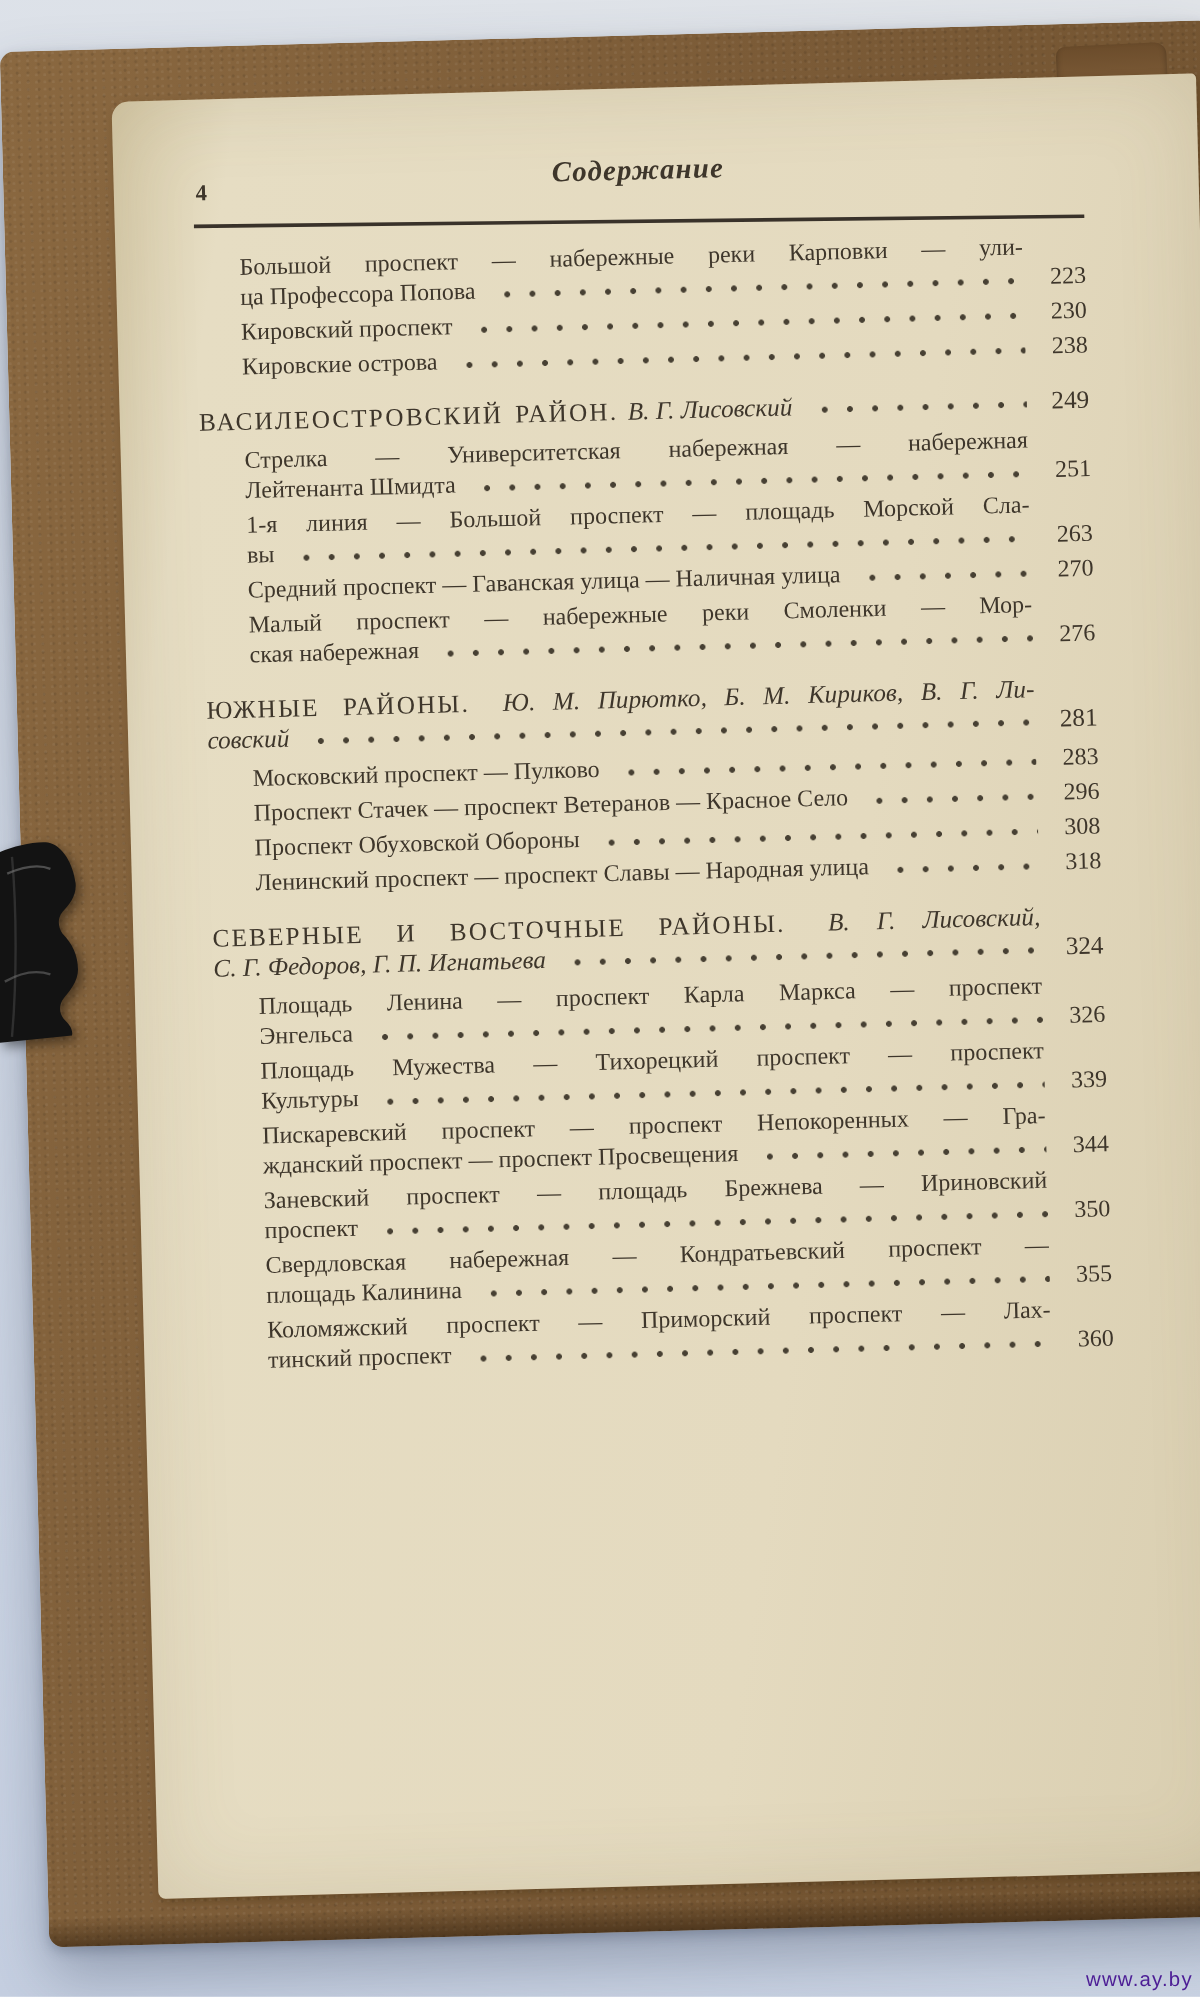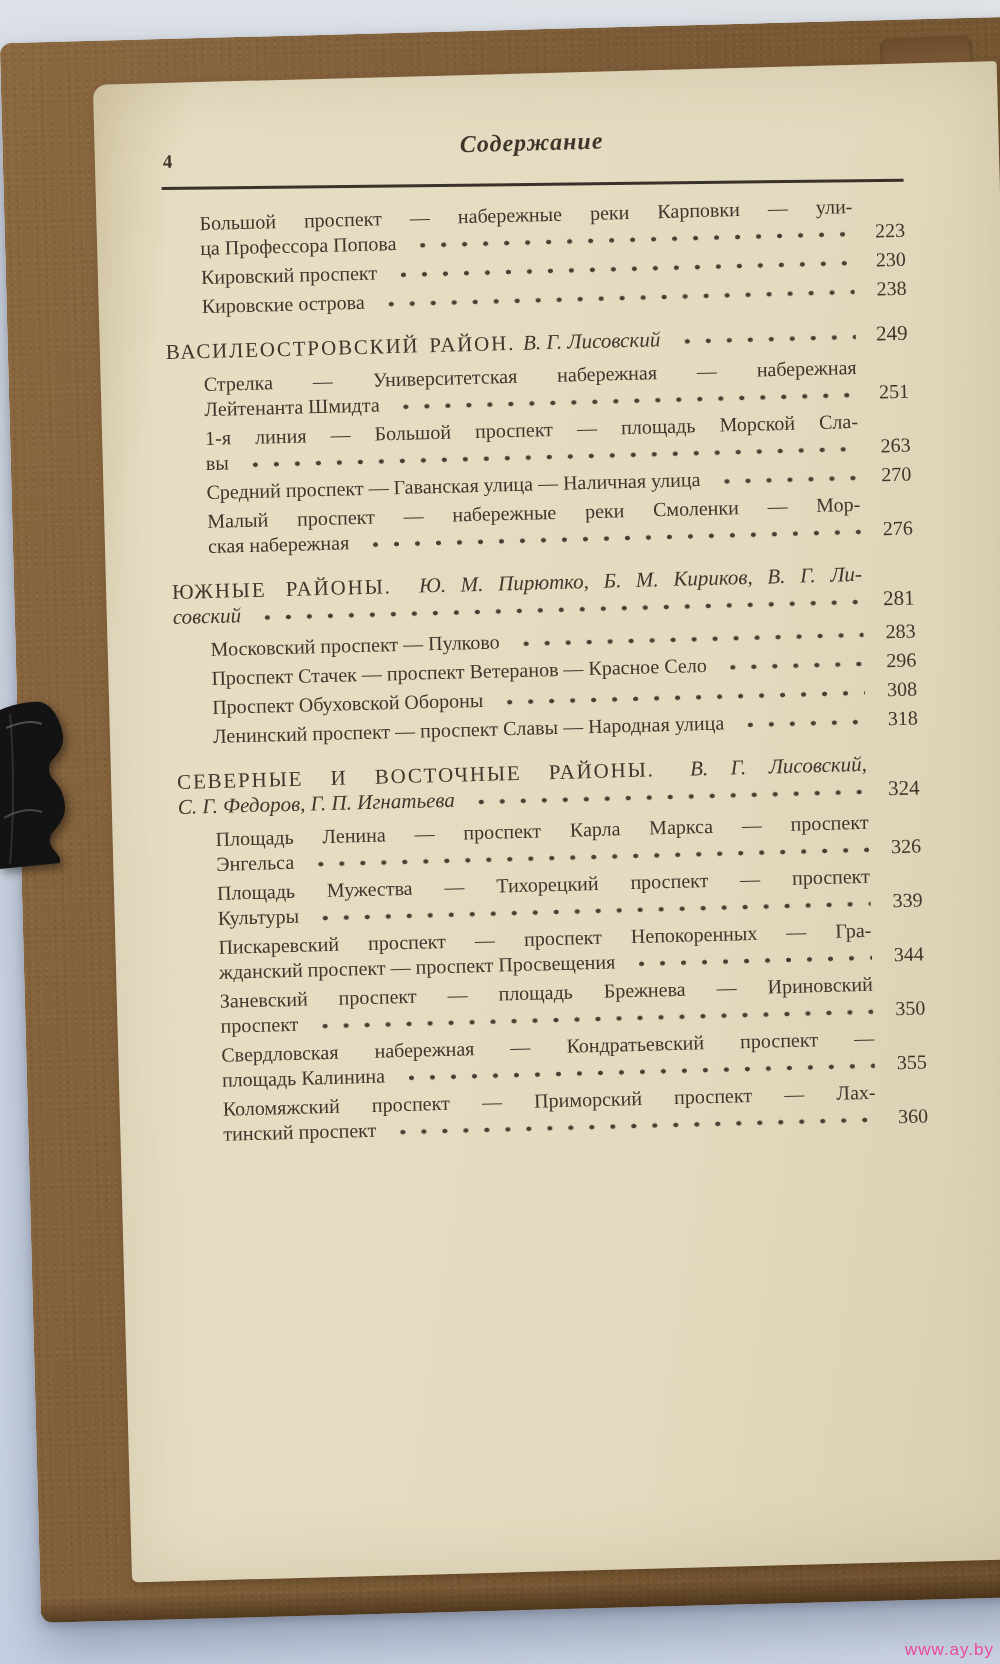--- a/index.html
+++ b/index.html
@@ -59,21 +59,21 @@
     background-size:21px 10px;background-repeat:repeat-x;
     background-position:left 6px bottom 5px;
   }
   .pagenum{flex:0 0 46px;text-align:right;}
   
   .clip{position:absolute;left:0;top:698px;filter:drop-shadow(3px 4px 5px rgba(0,0,0,.45));}
   
   .watermark{
     position:absolute;right:6px;bottom:4px;
     font-family:"Liberation Sans","DejaVu Sans",sans-serif;
-    font-size:17px;letter-spacing:1px;color:#ec4899;
+    font-size:17px;letter-spacing:1px;color:#4c1d95;
   }
 </style>
 </head>
 <body>
 
 <div class="book">
   <div class="cover-fold"></div>
   <div class="page">
     <div class="content">
       <div class="page-header">

